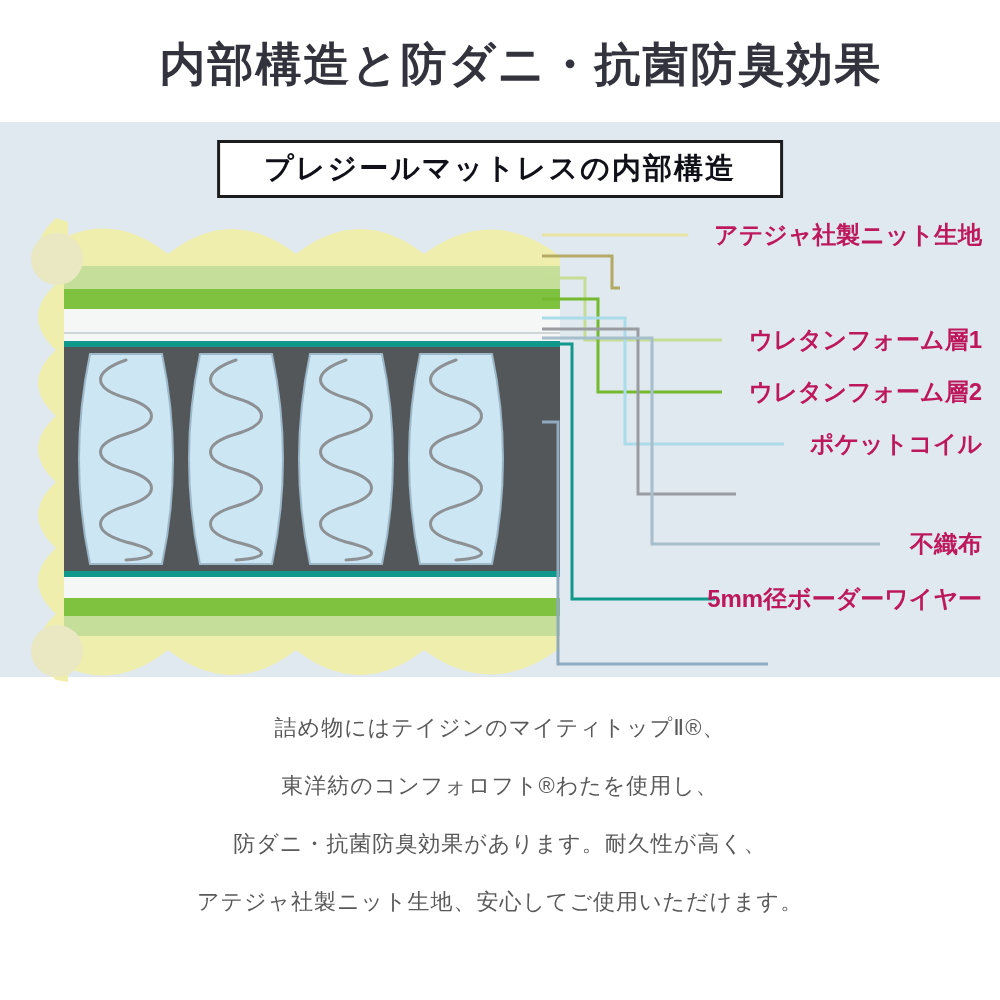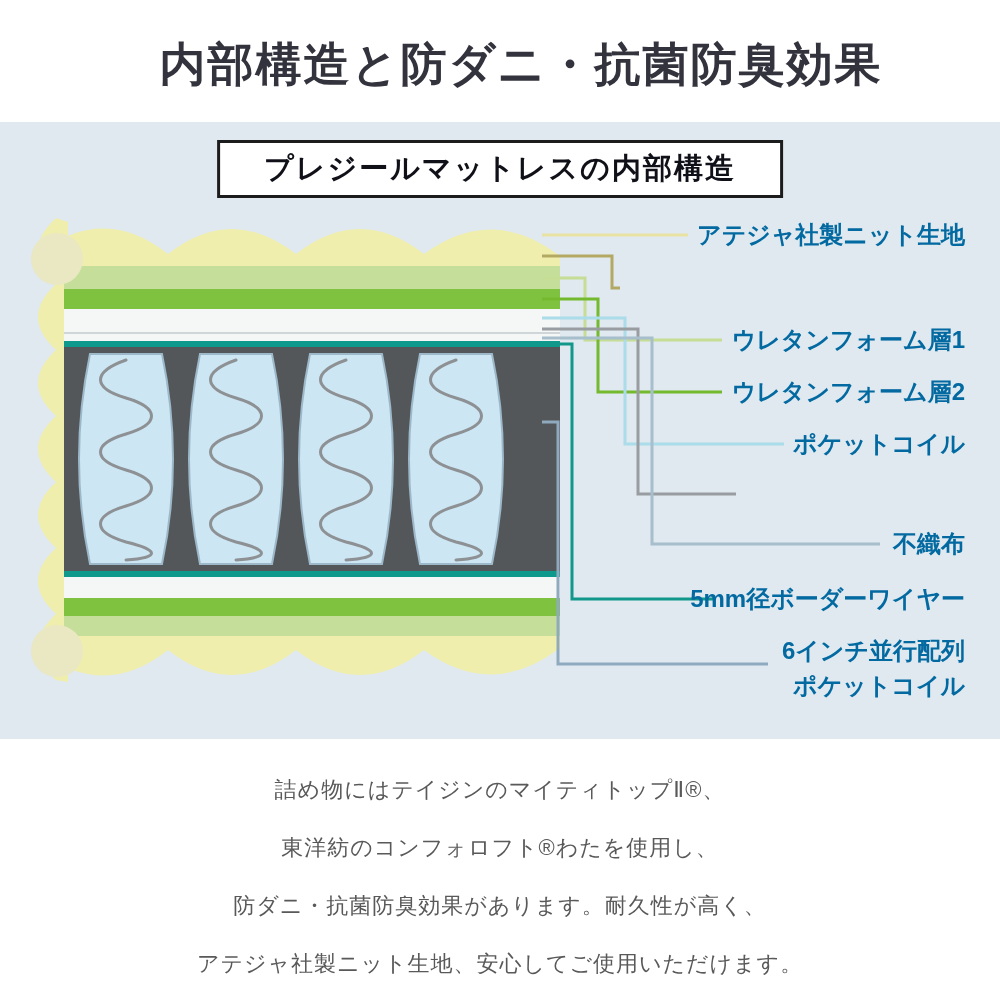--- a/index.html
+++ b/index.html
@@ -7,32 +7,32 @@
   .page {
     width: 1000px; height: 1000px; background: #ffffff; overflow: hidden;
     font-family: "Liberation Sans", "DejaVu Sans", sans-serif;
   }
   .main-title {
     padding-top: 34px; margin: 0; text-align: center;
     font-family: "Liberation Serif", "DejaVu Serif", serif;
     font-size: 46px; font-weight: 700; color: #33333d; letter-spacing: 2px; padding-left: 42px;
   }
   .panel {
-    position: relative; margin-top: 26px; height: 617px; background: #dfe9ef;
+    position: relative; margin-top: 26px; height: 555px; background: #dfe9ef;
   }
   .box-title {
     position: absolute; top: 18px; left: 50%; transform: translateX(-50%);
     background: #ffffff; border: 3px solid #1c1c1c; padding: 6px 44px;
     font-size: 29px; font-weight: 700; letter-spacing: 2px; color: #101018;
     white-space: nowrap; z-index: 3;
   }
   .diagram-svg { position: absolute; left: 0; top: 0; width: 1000px; height: 617px; z-index: 1; }
   .label {
-    position: absolute; right: 35px; z-index: 2;
-    font-size: 24px; font-weight: 700; color: #0369a1;
+    position: absolute; right: 18px; z-index: 2;
+    font-size: 24px; font-weight: 700; color: #be185d;
     white-space: nowrap; line-height: 32px; text-align: right;
   }
   .label.two-line { line-height: 35px; }
   .footer {
     margin-top: 22px; text-align: center;
     font-size: 22px; color: #595959; line-height: 58px; letter-spacing: 1px;
   }
 </style>
 </head>
 <body>
@@ -94,24 +94,20 @@
         <polyline points="542,300 558,300 558,542 768,542" stroke="#8fa9bf"></polyline>
       </g>
     </svg>
 
     <div class="label" style="top:97px">アテジャ社製ニット生地</div>
     <div class="label" style="top:202px">ウレタンフォーム層1</div>
     <div class="label" style="top:254px">ウレタンフォーム層2</div>
     <div class="label" style="top:306px">ポケットコイル</div>
     <div class="label" style="top:406px">不織布</div>
     <div class="label" style="top:461px">5mm径ボーダーワイヤー</div>
-    <div class="label two-line" style="top:511px">
-      <div>6インチ並行配列</div>
-      <div>ポケットコイル</div>
-    </div>
 
   </div>
 
   <div class="footer">
     <div>詰め物にはテイジンのマイティトップⅡ®、</div>
     <div>東洋紡のコンフォロフト®わたを使用し、</div>
     <div>防ダニ・抗菌防臭効果があります。耐久性が高く、</div>
     <div>アテジャ社製ニット生地、安心してご使用いただけます。</div>
   </div>
 

